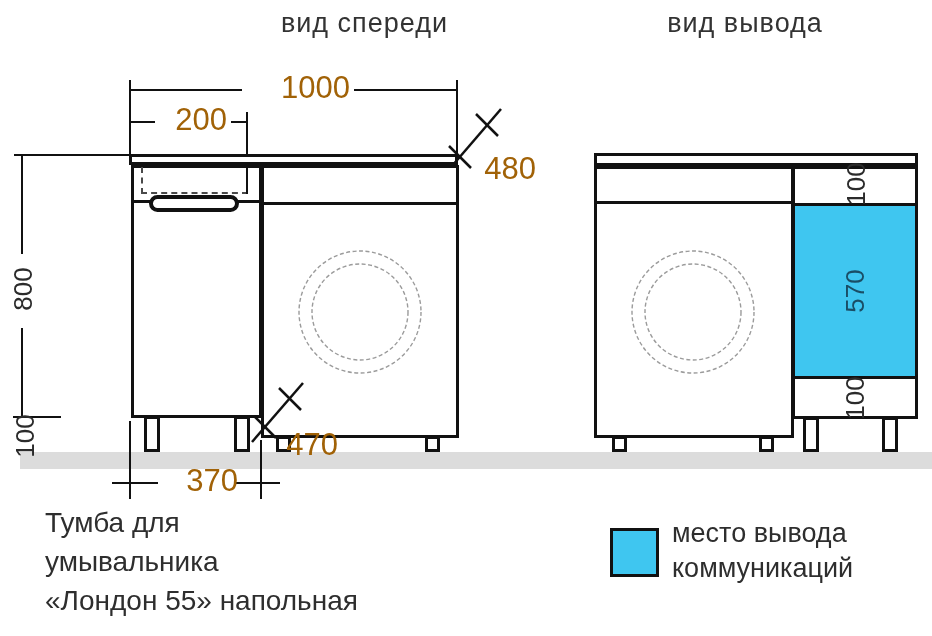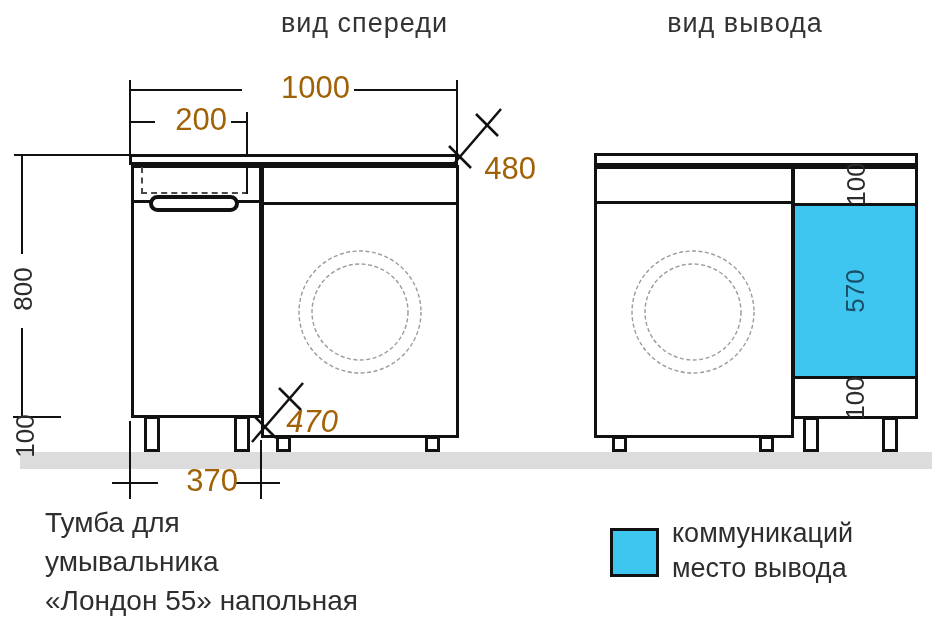--- a/index.html
+++ b/index.html
@@ -107,35 +107,35 @@
   <div class="line" style="left:13px;top:416px;width:48px;height:2px;"></div>
   <div class="rot" style="left:-12px;top:276px;">800</div>
   <div class="rot" style="left:-10px;top:423px;">100</div>
 
   <div class="line" style="left:129px;top:421px;width:2px;height:78px;"></div>
   <div class="line" style="left:260px;top:440px;width:2px;height:59px;"></div>
   <div class="line" style="left:112px;top:482px;width:46px;height:2px;"></div>
   <div class="line" style="left:236px;top:482px;width:44px;height:2px;"></div>
   <div class="dimtext" style="left:158px;top:468px;width:80px;">370</div>
 
-  <div class="dimtext" style="left:280px;top:409px;width:58px;font-style:italic;">470</div>
+  <div class="dimtext" style="left:280px;top:432px;width:58px;">470</div>
   <div class="dimtext" style="left:474px;top:156px;width:62px;">480</div>
 
   <div class="rot" style="left:821px;top:171px;">100</div>
   <div class="rot" style="left: 820px; top: 278px; color: rgb(26, 78, 102);">570</div>
   <div class="rot" style="left:820px;top:385px;">100</div>
 
   <div class="title" style="left:138px;top:8px;width:310px;text-align:right;">вид спереди</div>
   <div class="title" style="left:590px;top:8px;width:310px;">вид вывода</div>
 
   <div class="caption" style="left:45px;top:503px;width:456px;">
     <div>Тумба для</div>
     <div>умывальника</div>
     <div>«Лондон 55» напольная</div>
   </div>
 
   <div class="abs" style="left: 610px; top: 528px; width: 49px; height: 49px; border: 3px solid rgb(17, 17, 17); background-color: rgb(63, 198, 240);"></div>
   <div class="legendtext" style="left:672px;top:516px;">
+    <div>место вывода</div>
     <div>коммуникаций</div>
-    <div>место вывода</div>
   </div>
 
 </div>
 
 </body></html>

